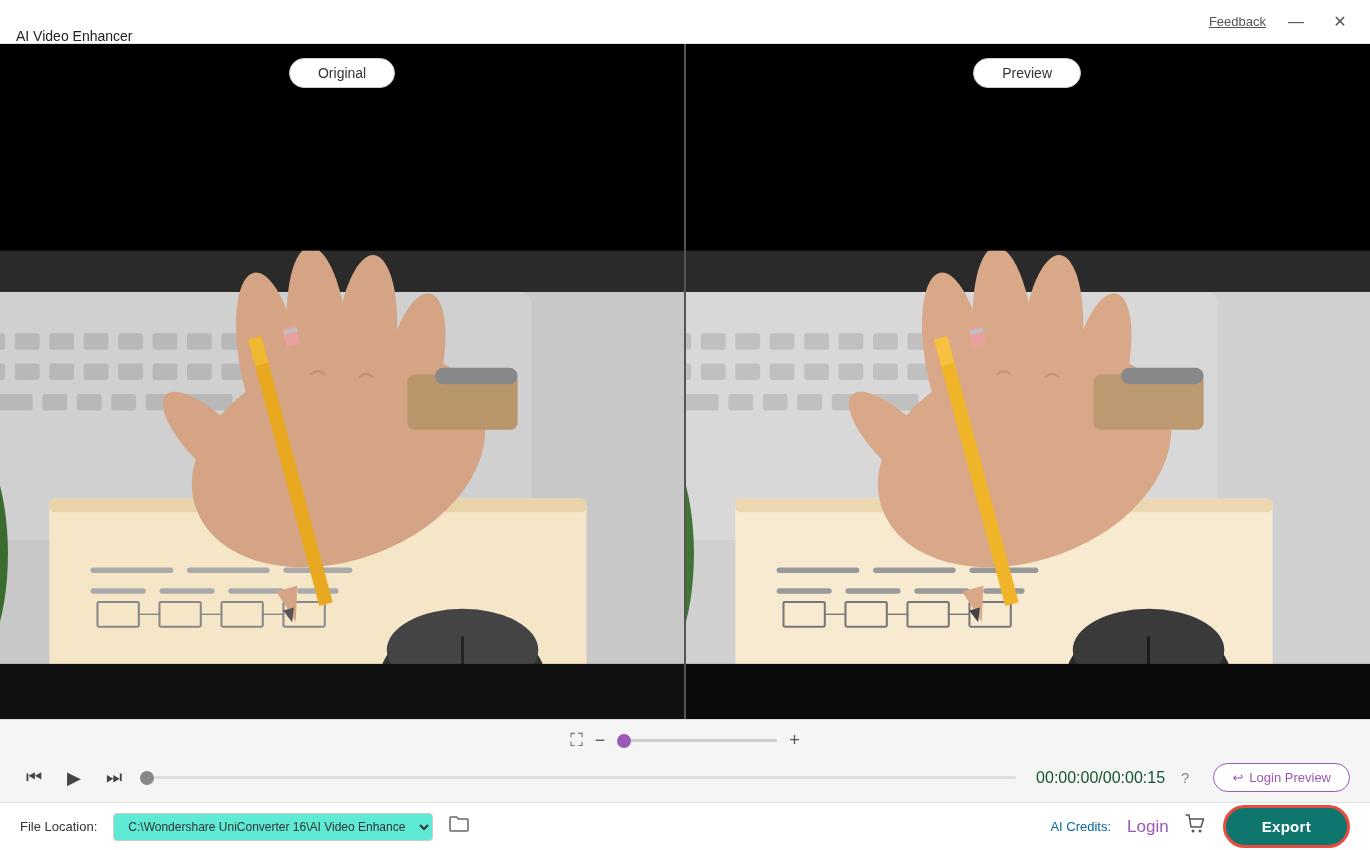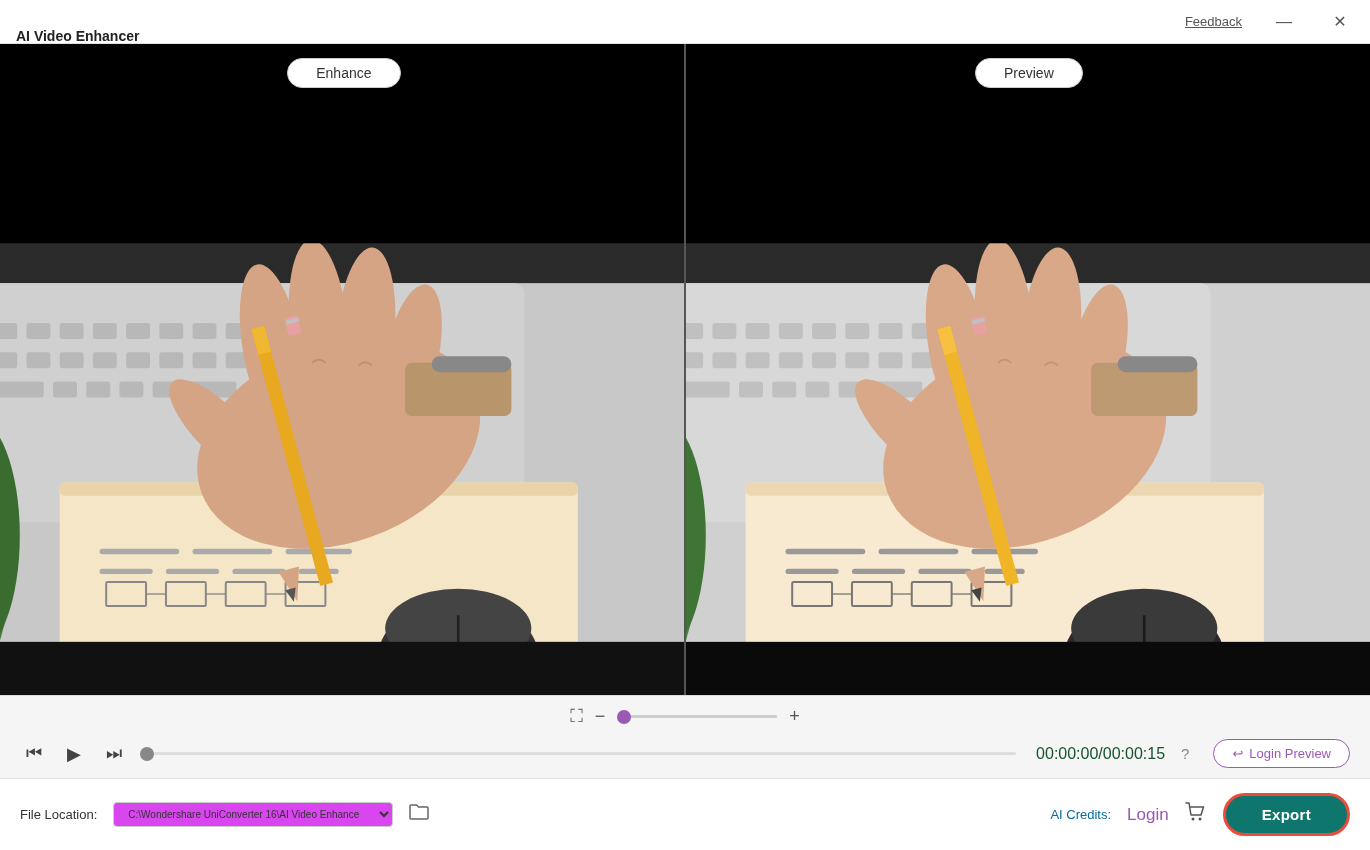--- a/index.html
+++ b/index.html
@@ -24,28 +24,28 @@
       height: 44px;
       flex-shrink: 0;
     }
     .title-bar-left {
       display: flex;
       align-items: center;
       gap: 8px;
     }
     .app-title {
       font-size: 14px;
-      font-weight: 700;
+      font-weight: 400;
       color: #222;
       margin-top: 28px;
     }
     .title-bar-right {
       display: flex;
       align-items: center;
-      gap: 28px;
+      gap: 16px;
     }
     .feedback-link {
       font-size: 13px;
       color: #555;
       text-decoration: underline;
       cursor: pointer;
     }
     .win-btn {
       background: none;
       border: none;
@@ -236,39 +236,39 @@
       white-space: nowrap;
     }
 
     
     .bottom-bar {
       background: #ffffff;
       border-top: 1px solid #e0e0e0;
       display: flex;
       align-items: center;
       padding: 11px 20px;
-      height: 72px;
+      height: 48px;
       flex-shrink: 0;
       gap: 16px;
     }
 
     .file-location-label {
       font-size: 13px;
       color: #333;
       white-space: nowrap;
       font-weight: 500;
     }
 
     .file-path-select {
       border: 1px solid #ccc;
       border-radius: 4px;
       padding: 5px 10px;
-      font-size: 10px;
+      font-size: 12px;
       color: #333;
-      background: #d946ef;
+      background: #5eead4;
       min-width: 280px;
       cursor: pointer;
     }
 
     .folder-icon-btn {
       background: none;
       border: none;
       cursor: pointer;
       font-size: 18px;
       color: #666;
@@ -318,21 +318,21 @@
   <div class="title-bar-right">
     <span class="feedback-link">Feedback</span>
     <button class="win-btn">—</button>
     <button class="win-btn close">✕</button>
   </div>
 </div>
 
 <div class="preview-area">
 
   <div class="labels-row">
-    <span class="preview-label">Enhance</span>
+    <span class="preview-label">Original</span>
     <span class="preview-label">Preview</span>
   </div>
 
   <div class="video-panels">
 
     <div class="video-panel">
       <div class="video-canvas">
         <svg viewBox="0 0 685 490" preserveAspectRatio="xMidYMid slice" xmlns="http://www.w3.org/2000/svg">
 
           <rect width="685" height="490" fill="#2a2a2a"></rect>

